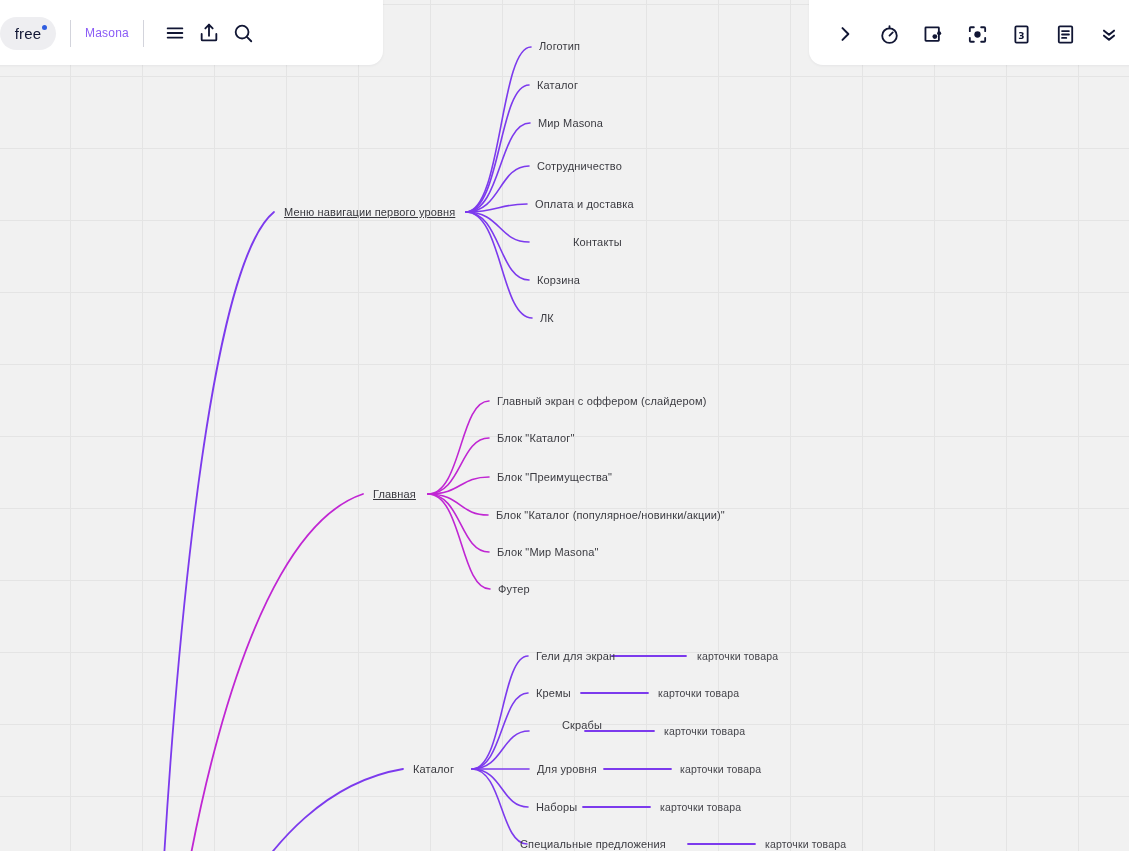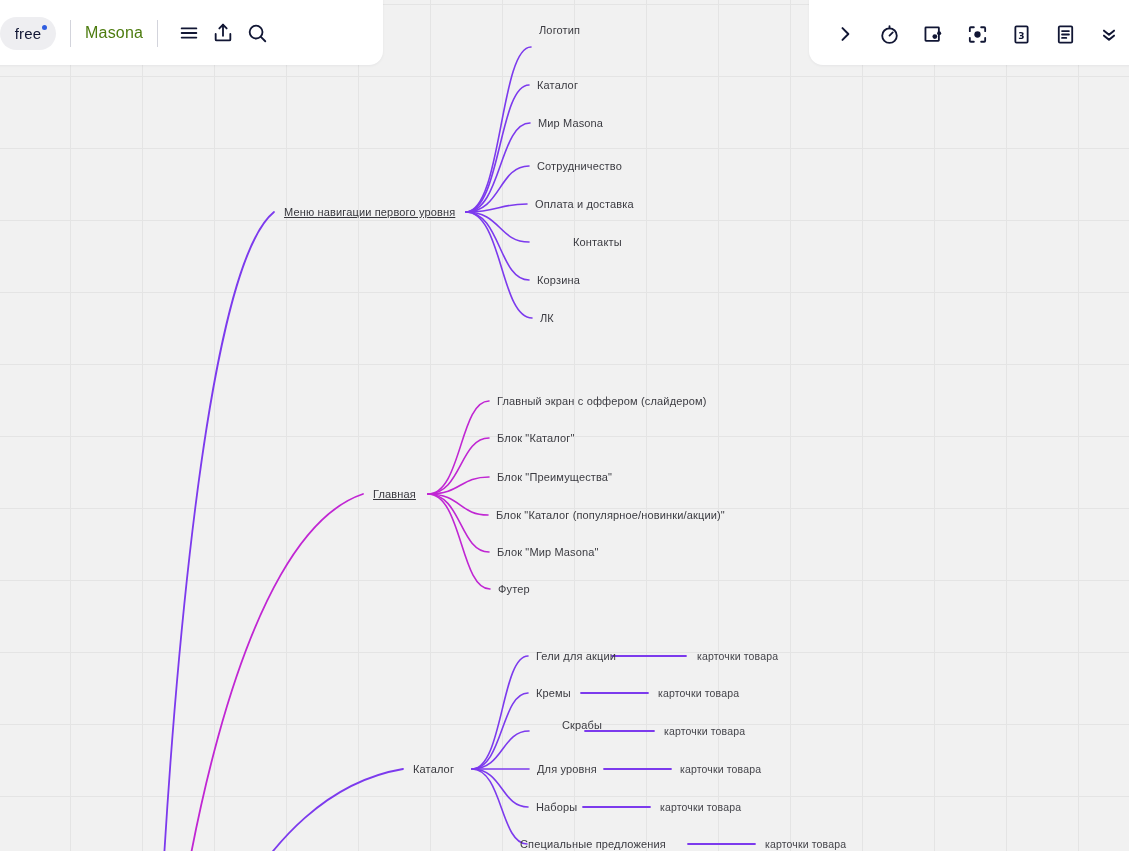--- a/index.html
+++ b/index.html
@@ -90,22 +90,22 @@
     background: #2f5de0;
   }
   .divider {
     width: 1px;
     height: 27px;
     background: #d3d4dc;
     margin: 0 14px;
     flex: none;
   }
   .doc-title {
-    font-size: 16px;
-    color: #4d7c0f;
+    font-size: 12px;
+    color: #8b5cf6;
     letter-spacing: .2px;
     cursor: text;
   }
   .hicon {
     width: 34px; height: 34px;
     display: flex;
     align-items: center;
     justify-content: center;
     cursor: pointer;
     border-radius: 8px;
@@ -169,37 +169,37 @@
       <path d="M 472 769 C 503.35 769, 501.64 769, 529 769" stroke="#7c3aed" stroke-width="1.6" fill="none" stroke-linecap="round"></path>
       <path d="M 604 769 L 671 769" stroke="#7c3aed" stroke-width="1.8" fill="none" stroke-linecap="round"></path>
       <path d="M 472 769 C 502.8 769, 501.12 807, 528 807" stroke="#7c3aed" stroke-width="1.6" fill="none" stroke-linecap="round"></path>
       <path d="M 583 807 L 650 807" stroke="#7c3aed" stroke-width="1.8" fill="none" stroke-linecap="round"></path>
       <path d="M 472 769 C 502.25 769, 500.6 844, 527 844" stroke="#7c3aed" stroke-width="1.6" fill="none" stroke-linecap="round"></path>
       <path d="M 688 844 L 755 844" stroke="#7c3aed" stroke-width="1.8" fill="none" stroke-linecap="round"></path>
     </svg>
 
   <div id="nodes">
       <div class="node branch" style="left: 284px; top: 212px; text-decoration: underline;">Меню навигации первого уровня</div>
-      <div class="node leaf" style="left: 539px; top: 30px;">Логотип</div>
+      <div class="node leaf" style="left: 539px; top: 46px;">Логотип</div>
       <div class="node leaf" style="left: 537px; top: 85px;">Каталог</div>
       <div class="node leaf" style="left: 538px; top: 123px;">Мир Masona</div>
       <div class="node leaf" style="left: 537px; top: 166px;">Сотрудничество</div>
       <div class="node leaf" style="left: 535px; top: 204px;">Оплата и доставка</div>
       <div class="node leaf" style="left: 537px; top: 242px; margin-left: 36px;">Контакты</div>
       <div class="node leaf" style="left: 537px; top: 280px;">Корзина</div>
       <div class="node leaf" style="left: 540px; top: 318px;">ЛК</div>
       <div class="node branch" style="left: 373px; top: 494px; text-decoration: underline;">Главная</div>
       <div class="node leaf" style="left: 497px; top: 401px;">Главный экран с оффером (слайдером)</div>
       <div class="node leaf" style="left: 497px; top: 438px;">Блок "Каталог"</div>
       <div class="node leaf" style="left: 497px; top: 477px;">Блок "Преимущества"</div>
       <div class="node leaf" style="left: 496px; top: 515px;">Блок "Каталог (популярное/новинки/акции)"</div>
       <div class="node leaf" style="left: 497px; top: 552px;">Блок "Мир Masona"</div>
       <div class="node leaf" style="left: 498px; top: 589px;">Футер</div>
       <div class="node branch" style="left: 413px; top: 769px;">Каталог</div>
-      <div class="node leaf" style="left: 536px; top: 656px;">Гели для акции</div>
+      <div class="node leaf" style="left: 536px; top: 656px;">Гели для экран</div>
       <div class="node sub" style="left: 697px; top: 656px;">карточки товара</div>
       <div class="node leaf" style="left: 536px; top: 693px;">Кремы</div>
       <div class="node sub" style="left: 658px; top: 693px;">карточки товара</div>
       <div class="node leaf" style="left: 537px; top: 725px; margin-left: 25px;">Скрабы</div>
       <div class="node sub" style="left: 664px; top: 731px;">карточки товара</div>
       <div class="node leaf" style="left: 537px; top: 769px;">Для уровня</div>
       <div class="node sub" style="left: 680px; top: 769px;">карточки товара</div>
       <div class="node leaf" style="left: 536px; top: 807px;">Наборы</div>
       <div class="node sub" style="left: 660px; top: 807px;">карточки товара</div>
       <div class="node leaf" style="left: 520px; top: 844px;">Специальные предложения</div>

